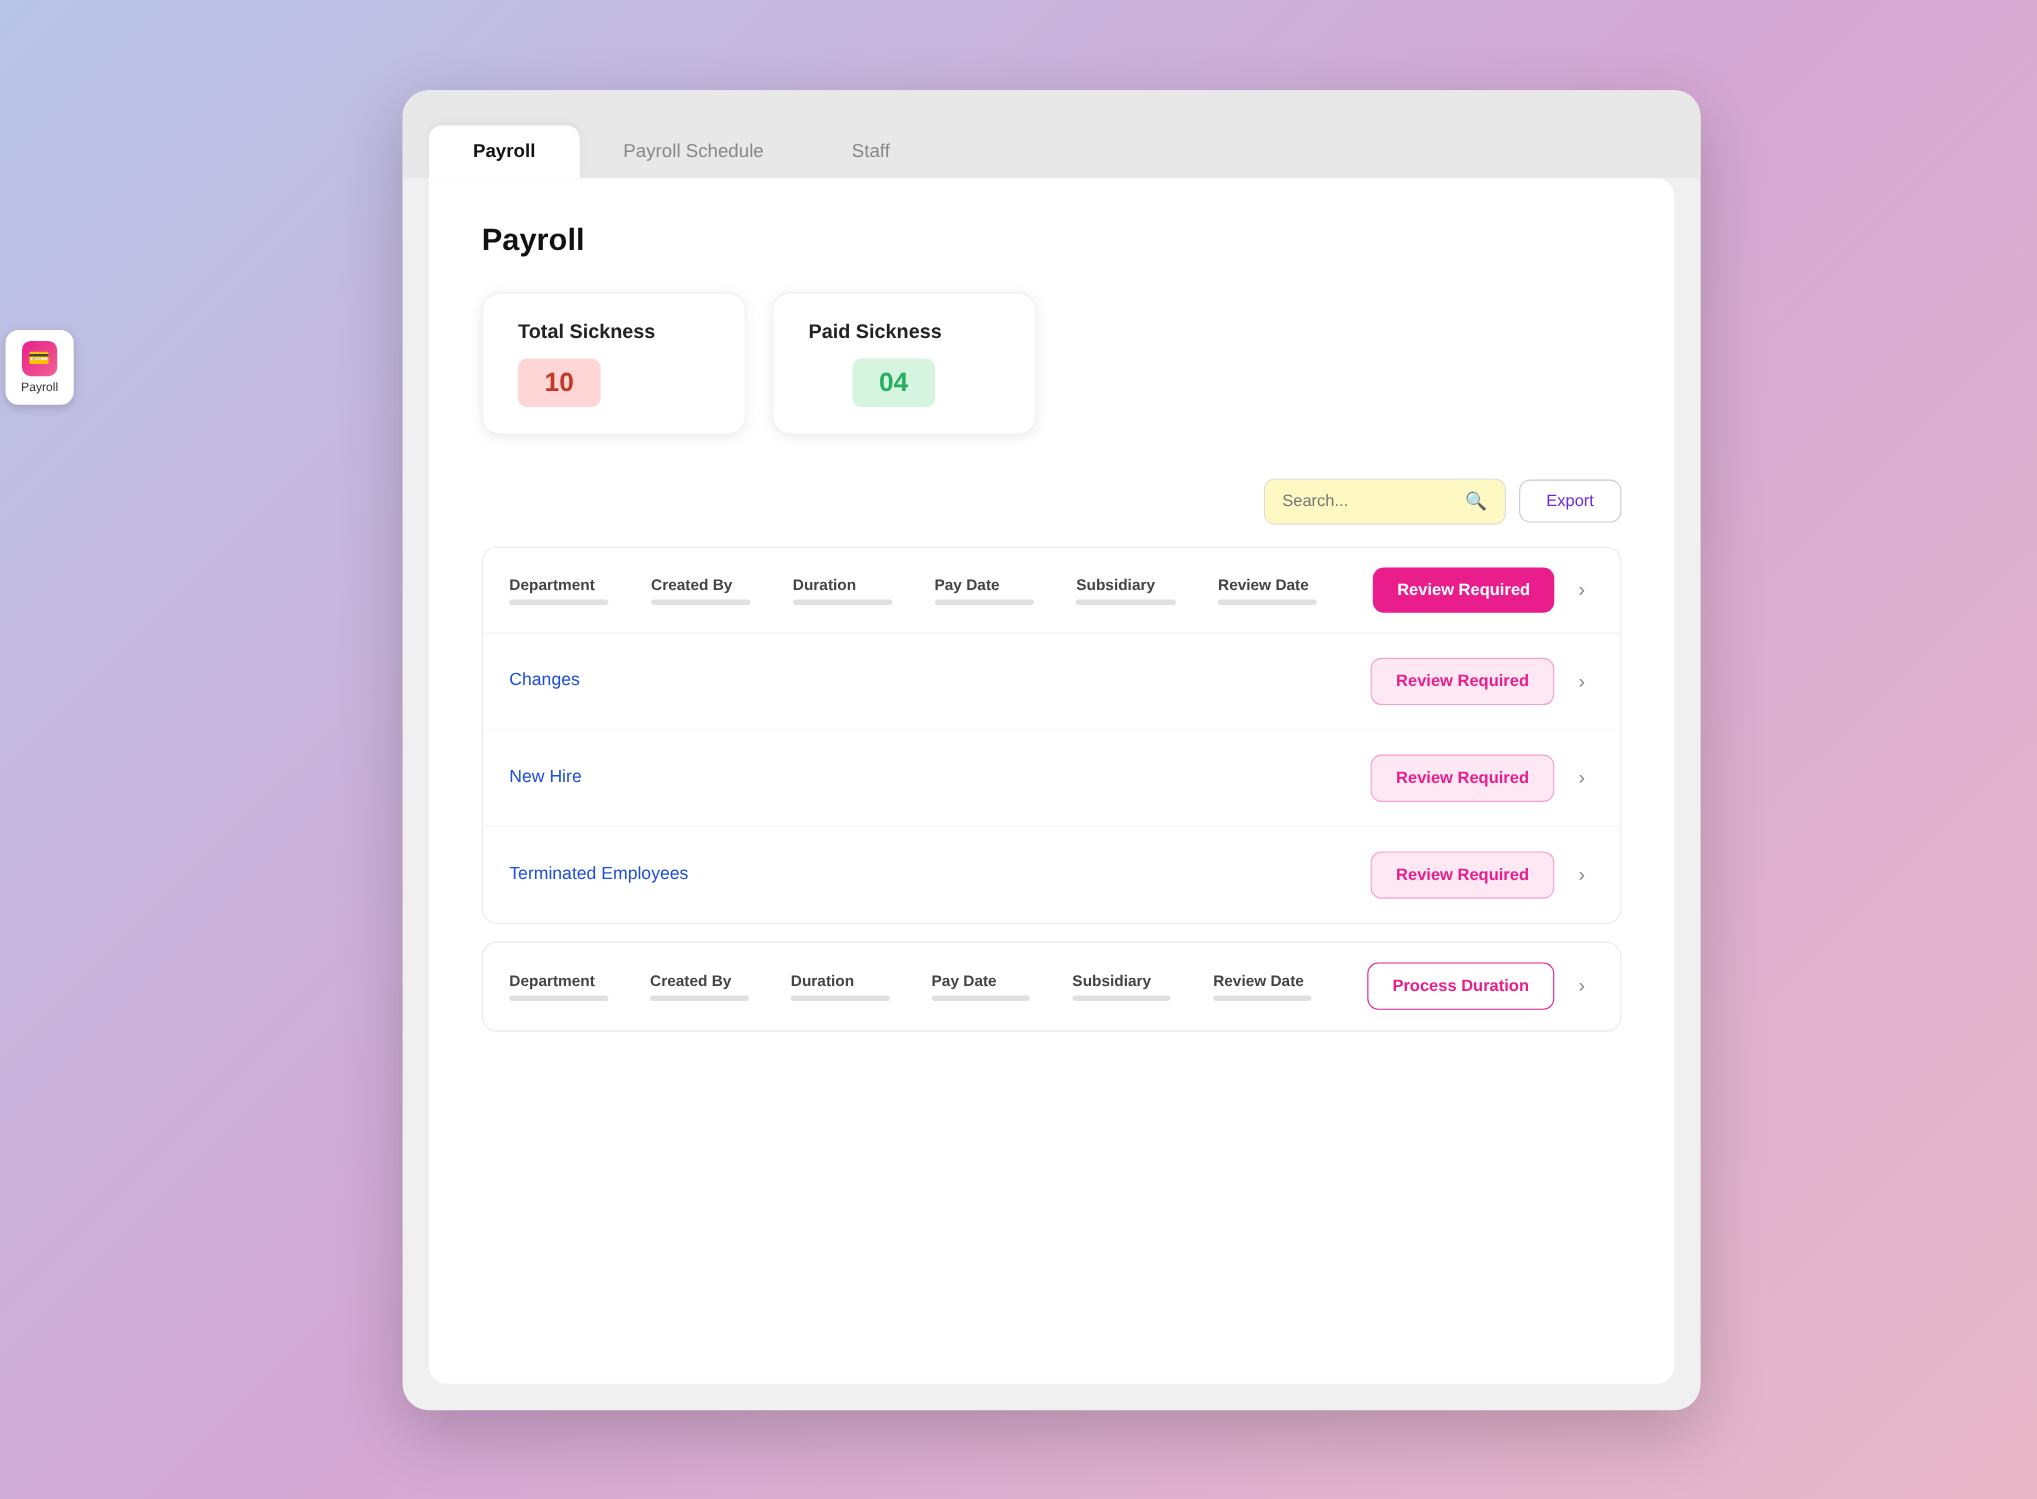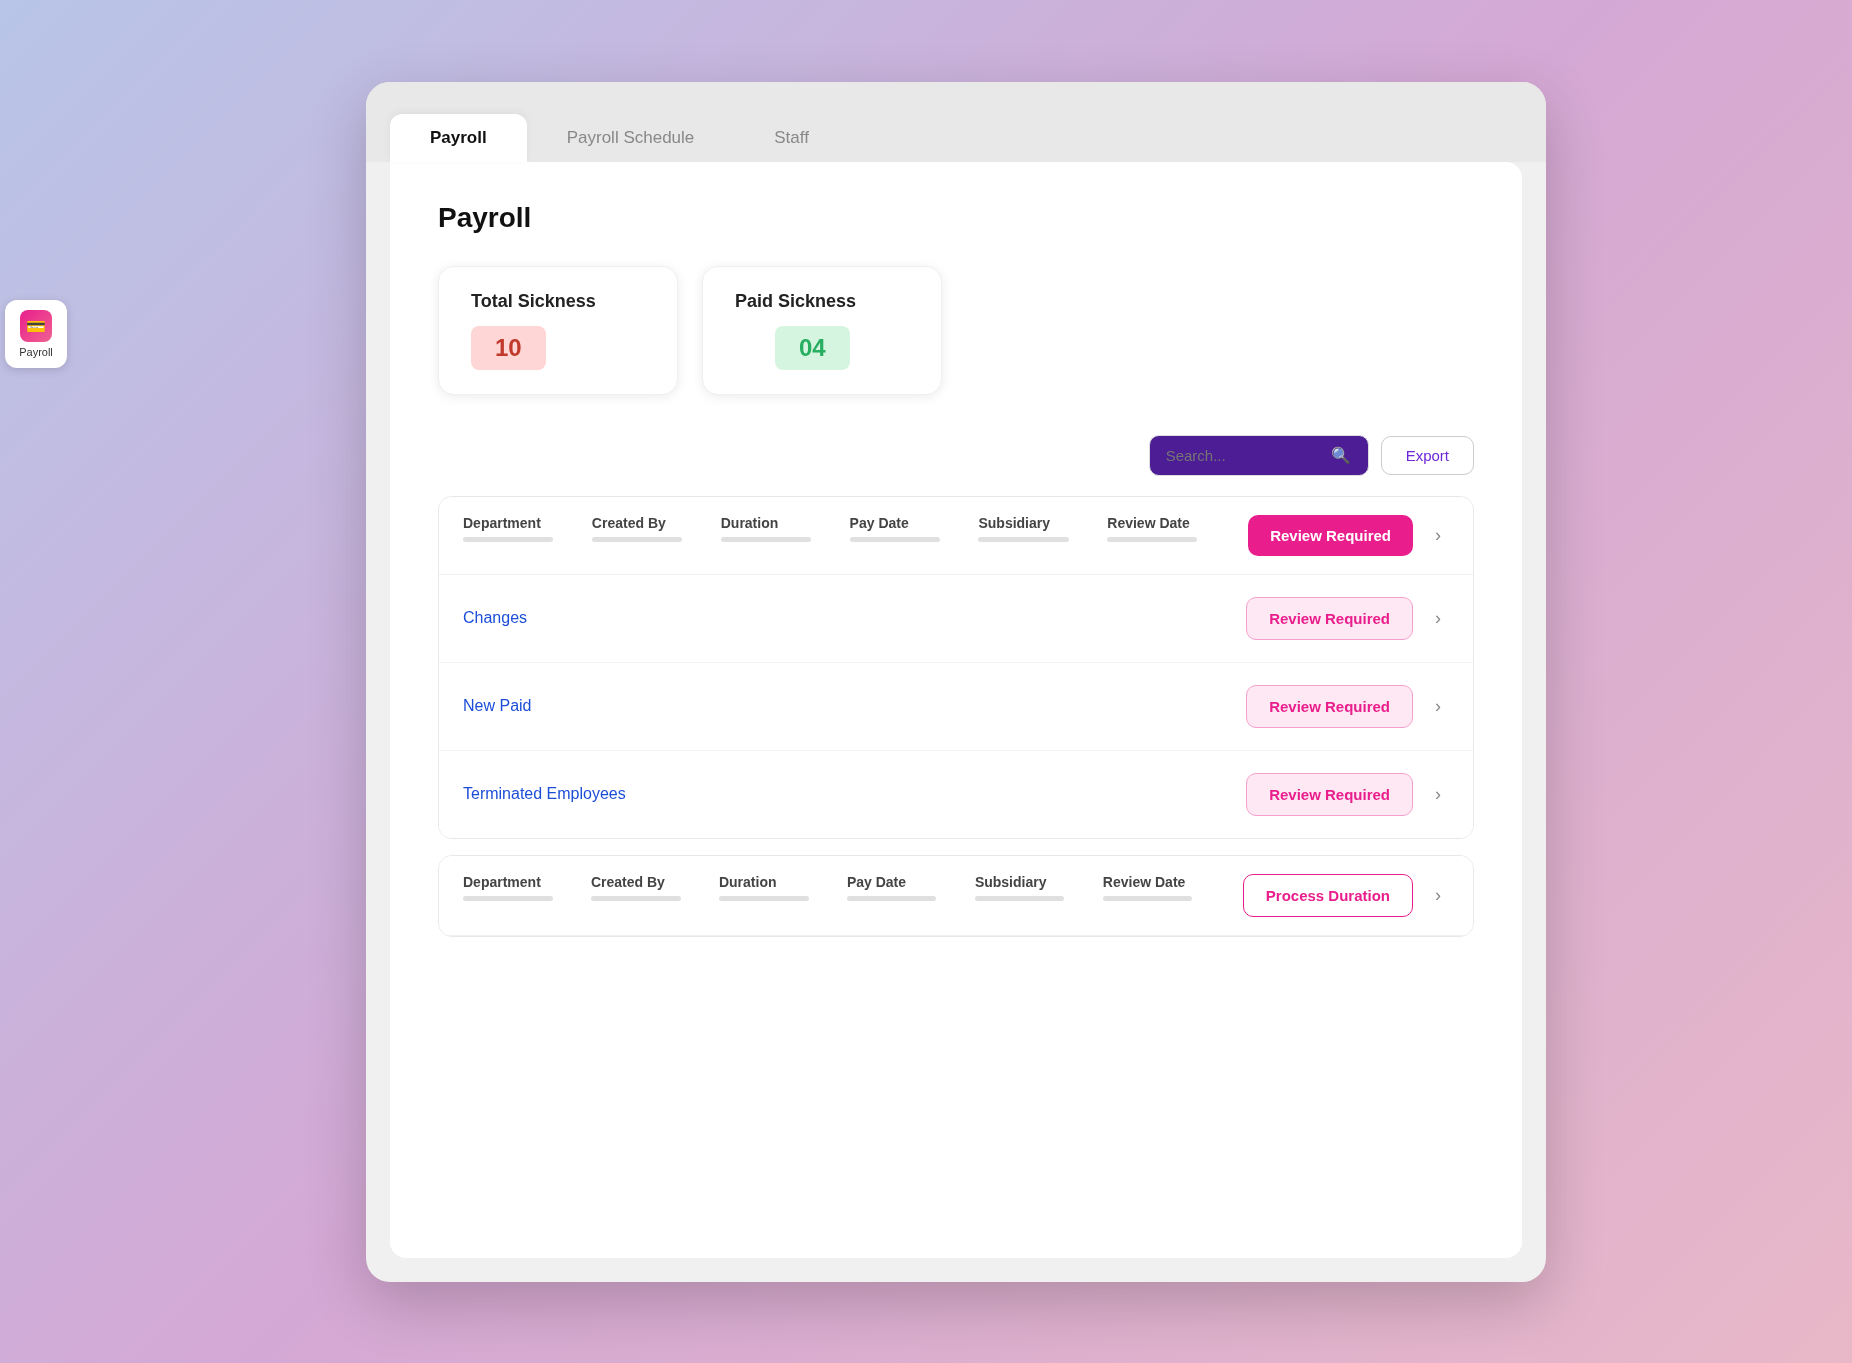--- a/index.html
+++ b/index.html
@@ -160,21 +160,21 @@
       gap: 12px;
       margin-bottom: 20px;
     }
 
     .search-box {
       display: flex;
       align-items: center;
       border: 1.5px solid #ddd;
       border-radius: 10px;
       padding: 10px 16px;
-      background: #4c1d95;
+      background: #fef9c3;
       gap: 10px;
       width: 220px;
     }
 
     .search-box input {
       border: none;
       outline: none;
       font-size: 15px;
       color: #888;
       background: transparent;
@@ -199,20 +199,21 @@
 
     .table-section {
       border: 1.5px solid #e8e8e8;
       border-radius: 14px;
       margin-bottom: 16px;
       overflow: hidden;
     }
 
     .table-header {
       display: flex;
+      align-items: center;
       padding: 18px 24px;
       background: white;
       border-bottom: 1.5px solid #f0f0f0;
     }
 
     .col-header {
       flex: 1;
       font-size: 14px;
       font-weight: 600;
       color: #444;
@@ -383,21 +384,21 @@
 
       <div class="row-item">
         <span class="row-label">Changes</span>
         <div class="action-group">
           <button class="btn-review-required outline">Review Required</button>
           <button class="chevron-btn">›</button>
         </div>
       </div>
 
       <div class="row-item">
-        <span class="row-label">New Paid</span>
+        <span class="row-label">New Hire</span>
         <div class="action-group">
           <button class="btn-review-required outline">Review Required</button>
           <button class="chevron-btn">›</button>
         </div>
       </div>
 
       <div class="row-item">
         <span class="row-label">Terminated Employees</span>
         <div class="action-group">
           <button class="btn-review-required outline">Review Required</button>

